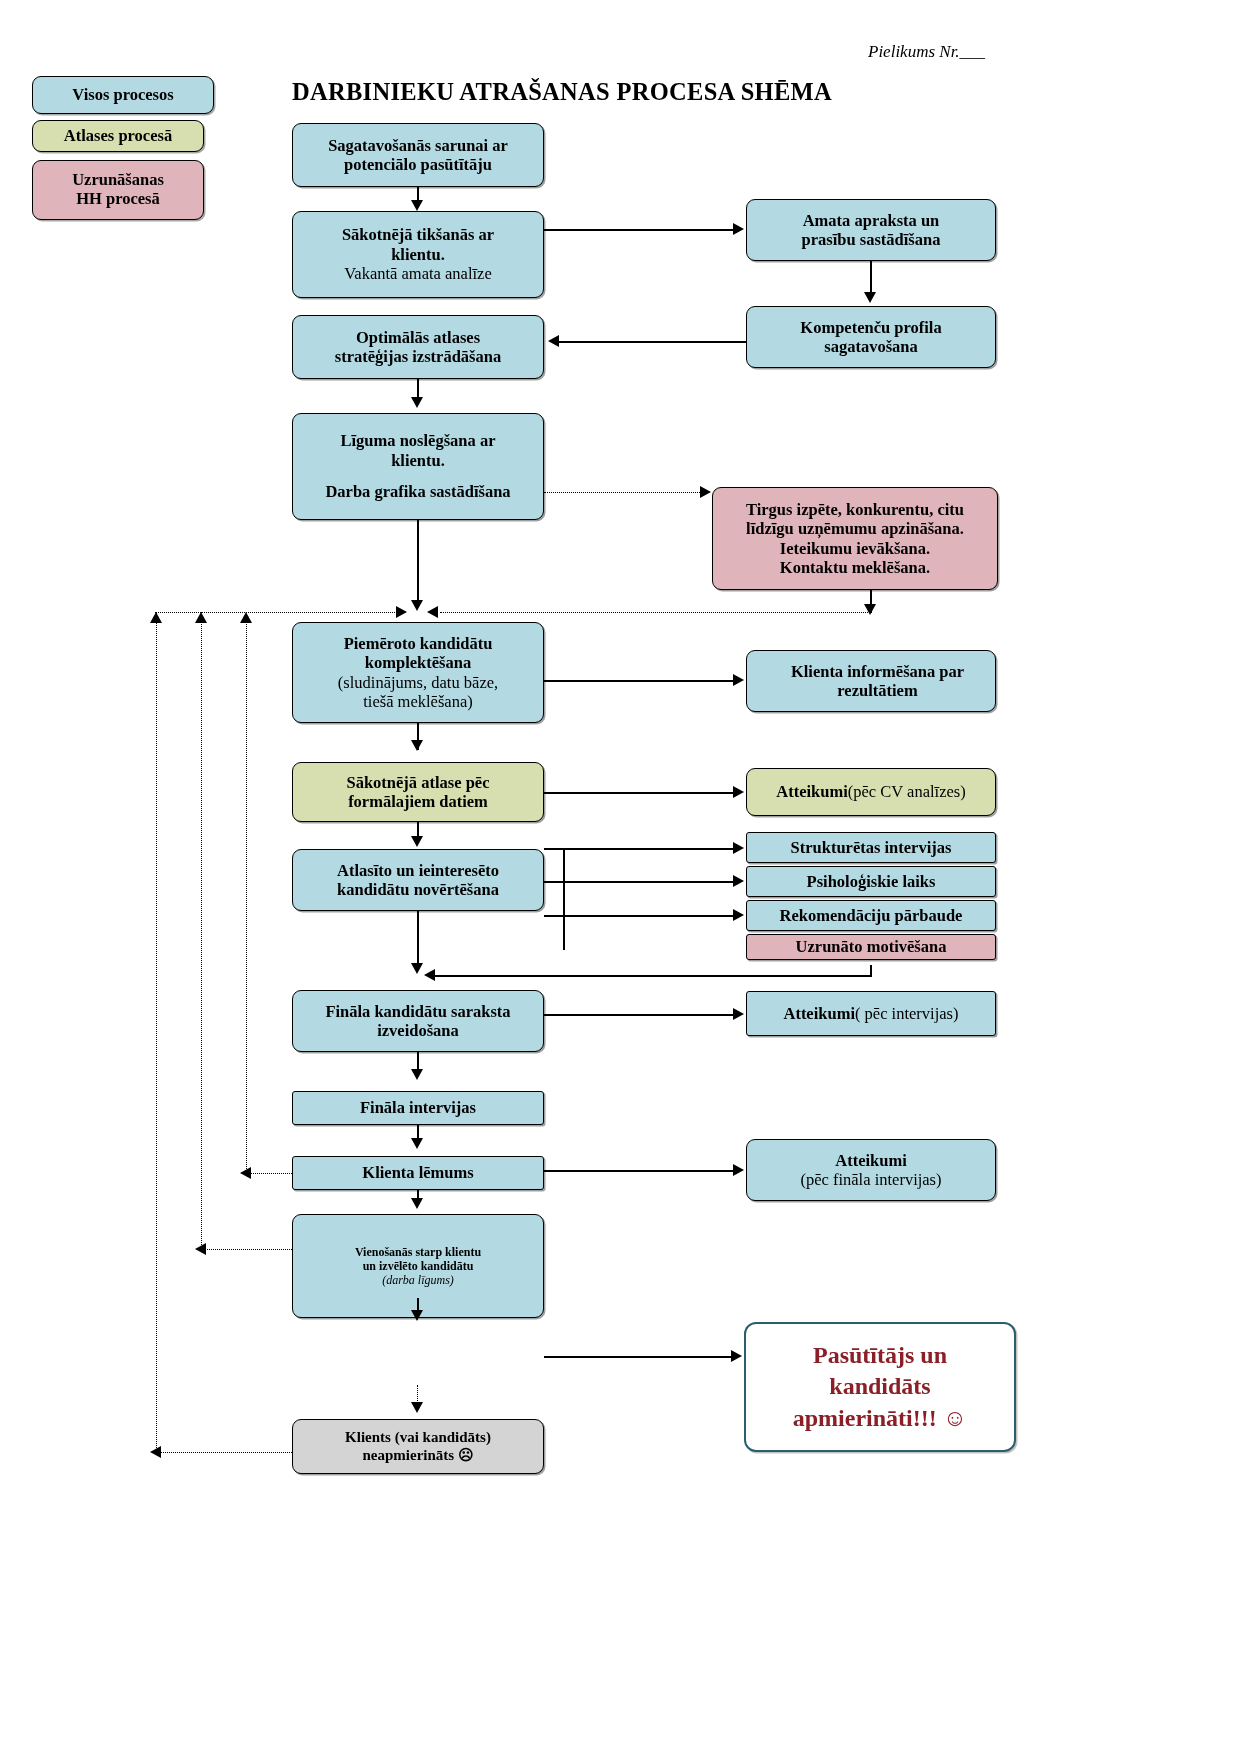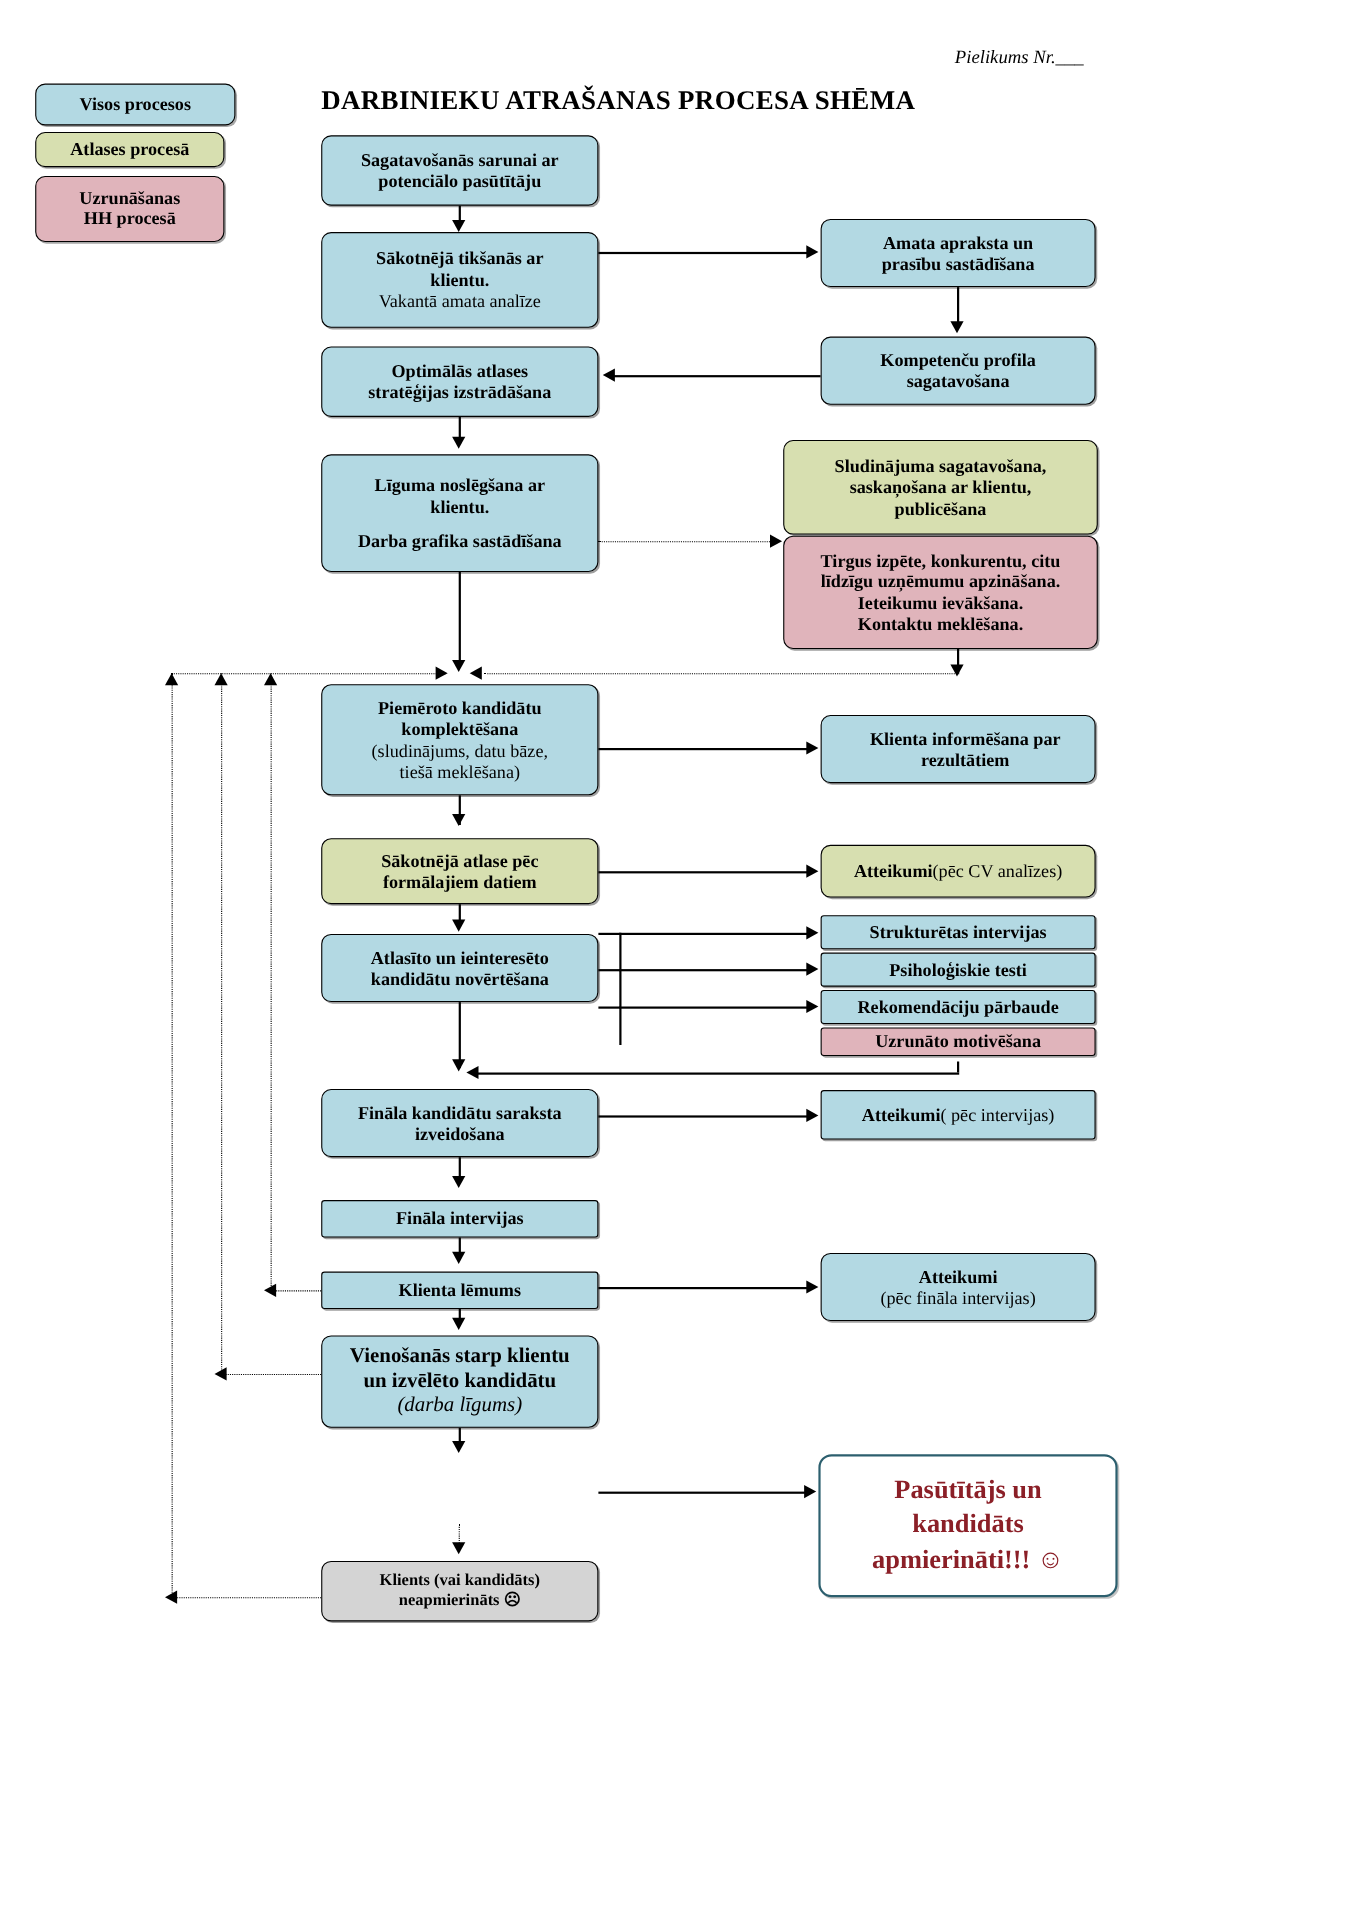--- a/index.html
+++ b/index.html
@@ -127,21 +127,21 @@
   </div>
 
   <div class="box blue sq" style="left:292px;top:1091px;width:252px;height:34px;font-size:16.5px;">
     <span>Fināla intervijas</span>
   </div>
 
   <div class="box blue sq" style="left:292px;top:1156px;width:252px;height:34px;font-size:16.5px;">
     <span>Klienta lēmums</span>
   </div>
 
-  <div class="box blue" style="left:292px;top:1214px;width:252px;height:84px;font-size:19px;">
+  <div class="box blue" style="left:292px;top:1214px;width:252px;height:104px;font-size:12px;">
     <span>Vienošanās starp klientu</span>
     <span>un izvēlēto kandidātu</span>
     <span class="ital">(darba līgums)</span>
   </div>
 
 
   <div class="box gray" style="left:292px;top:1419px;width:252px;height:55px;font-size:15px;">
     <span>Klients (vai kandidāts)</span>
     <span>neapmierināts ☹</span>
   </div>
@@ -149,25 +149,20 @@
   <div class="box blue" style="left:746px;top:199px;width:250px;height:62px;font-size:16.5px;">
     <span>Amata apraksta un</span>
     <span>prasību sastādīšana</span>
   </div>
 
   <div class="box blue" style="left:746px;top:306px;width:250px;height:62px;font-size:16.5px;">
     <span>Kompetenču profila</span>
     <span>sagatavošana</span>
   </div>
 
-  <div class="box green" style="left:712px;top:400px;width:286px;height:86px;font-size:16.5px;">
-    <span>Sludinājuma sagatavošana,</span>
-    <span>saskaņošana ar klientu,</span>
-    <span>publicēšana</span>
-  </div>
 
   <div class="box pink" style="left:712px;top:487px;width:286px;height:103px;font-size:16.5px;">
     <span>Tirgus izpēte, konkurentu, citu</span>
     <span>līdzīgu uzņēmumu apzināšana.</span>
     <span>Ieteikumu ievākšana.</span>
     <span>Kontaktu meklēšana.</span>
   </div>
 
   <div class="box blue" style="left:746px;top:650px;width:250px;height:62px;font-size:16.5px;padding-left:19px;">
     <span>Klienta informēšana par</span>
@@ -177,21 +172,21 @@
   <div class="box green" style="left:746px;top:768px;width:250px;height:48px;font-size:16.5px;flex-direction:row;">
     <span>Atteikumi</span>
       <span class="reg"> (pēc CV analīzes)</span>
   </div>
 
   <div class="box blue sq" style="left:746px;top:832px;width:250px;height:31px;font-size:16.5px;">
     <span>Strukturētas intervijas</span>
   </div>
 
   <div class="box blue sq" style="left:746px;top:866px;width:250px;height:31px;font-size:16.5px;">
-    <span>Psiholoģiskie testi</span>
+    <span>Psiholoģiskie laiks</span>
   </div>
 
   <div class="box blue sq" style="left:746px;top:900px;width:250px;height:31px;font-size:16.5px;">
     <span>Rekomendāciju pārbaude</span>
   </div>
 
   <div class="box pink sq" style="left:746px;top:934px;width:250px;height:26px;font-size:16.5px;">
     <span>Uzrunāto motivēšana</span>
   </div>
 

